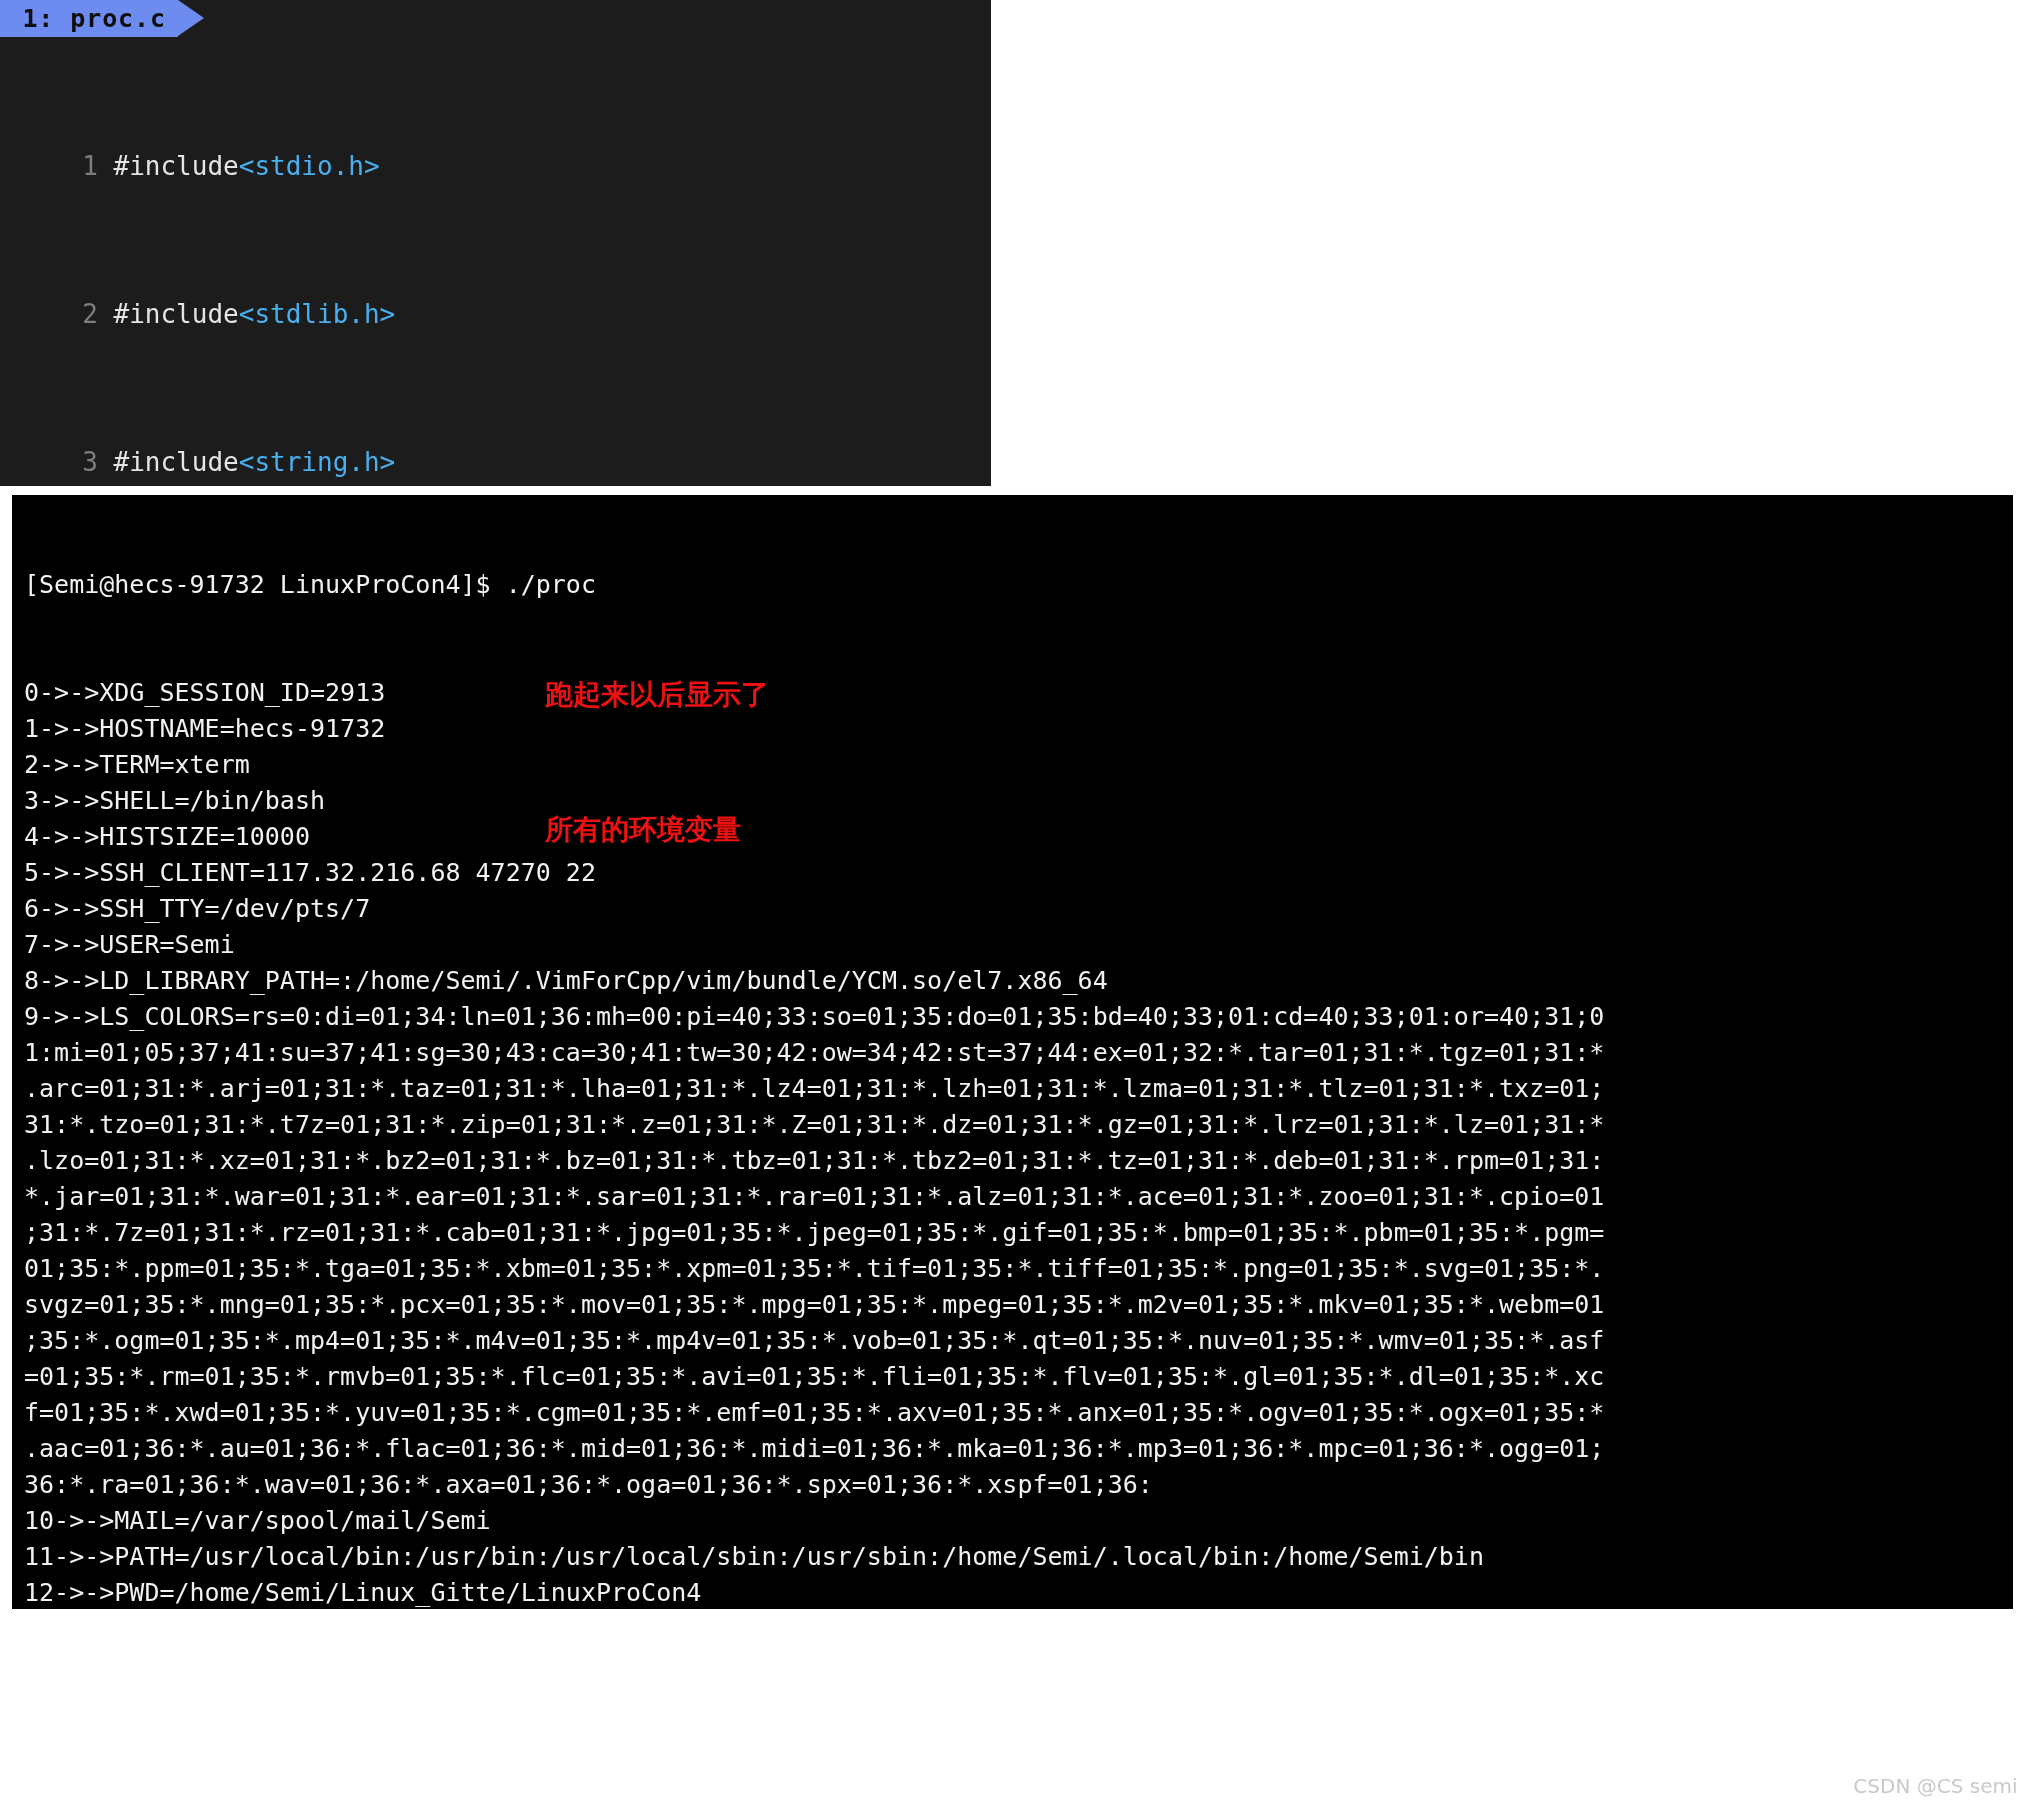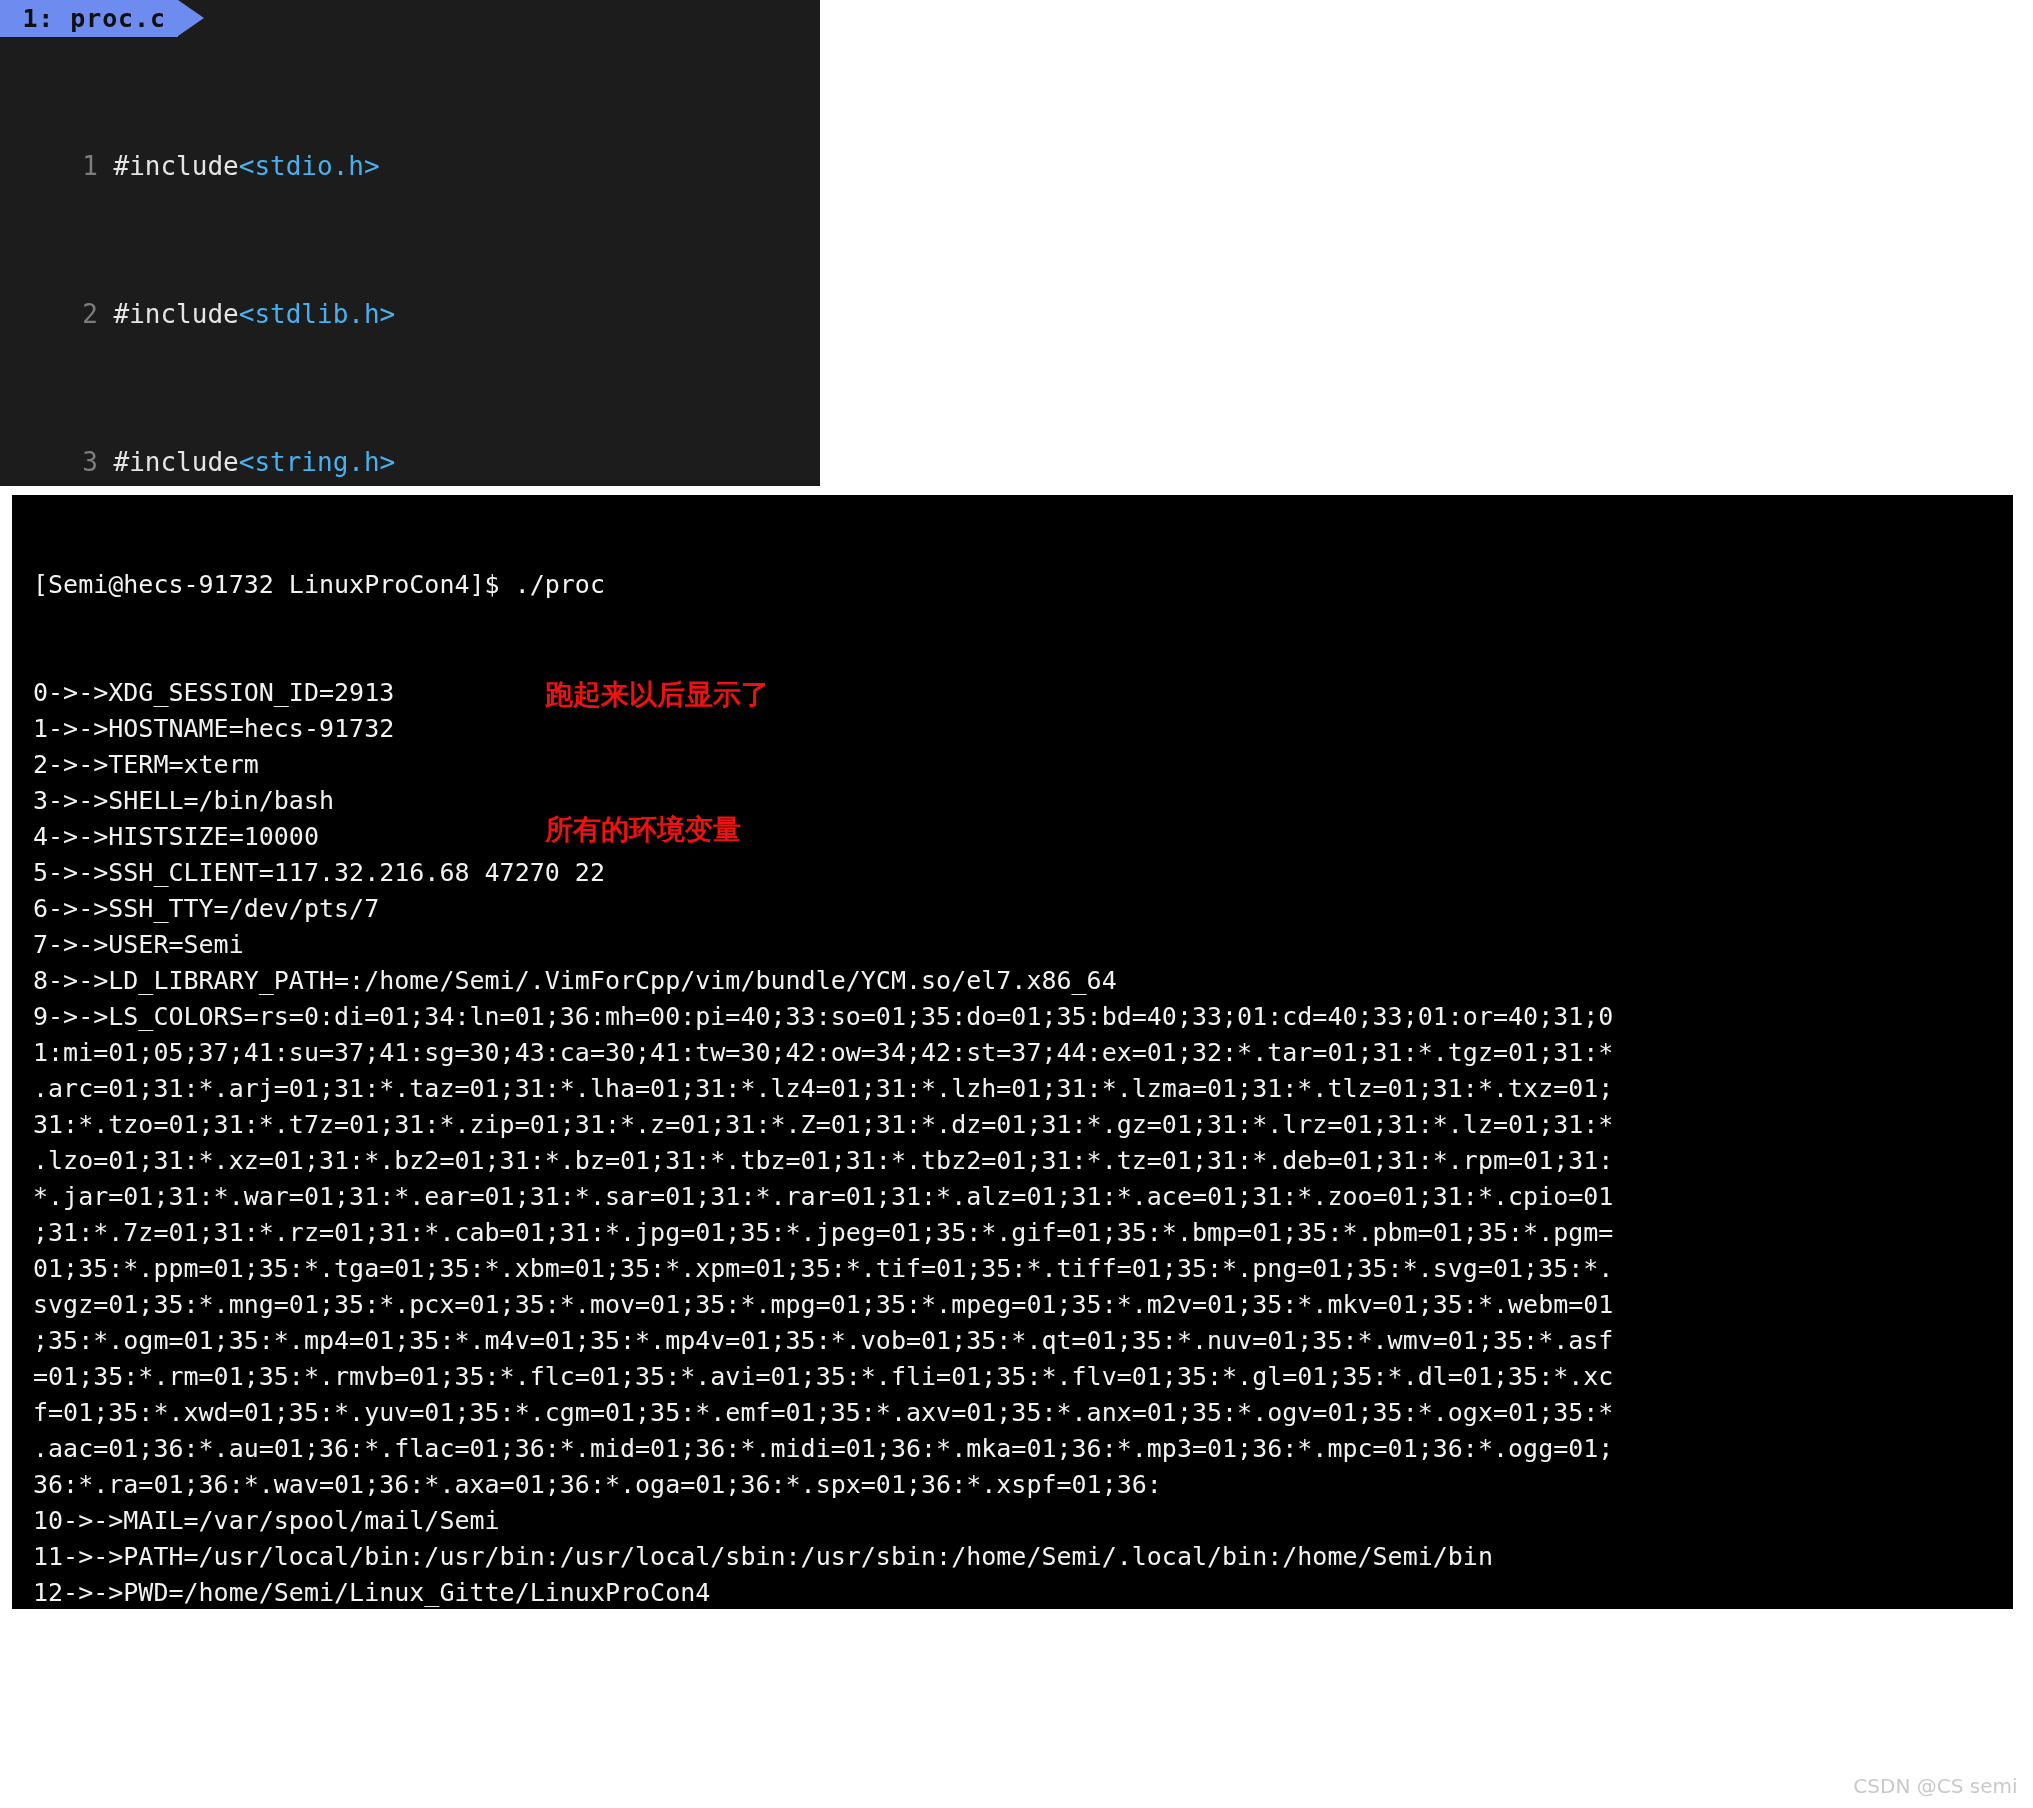--- a/index.html
+++ b/index.html
@@ -3,21 +3,21 @@
 <meta charset="utf-8">
 <style>
   html,body{margin:0;padding:0;background:#ffffff;}
   body{
     width:2034px;height:1809px;
     font-family:"DejaVu Sans Mono","Liberation Mono",monospace;
     -webkit-font-smoothing:none;
   }
   
   #editor{
-    position:absolute;left:0;top:0;width:820px;height:486px;
+    position:absolute;left:0;top:0;width:991px;height:486px;
     background:#1c1c1c;overflow:hidden;
   }
   #tabline{
     height:37px;line-height:37px;background:#1c1c1c;position:relative;
     font-size:25px;
   }
   .tab{
     display:inline-block;height:37px;line-height:37px;
     background:#6e8bf0;color:#101010;padding:0 12px 0 22.4px;
     font-weight:bold;letter-spacing:0.9px;position:relative;
@@ -37,21 +37,21 @@
   .lnum{display:inline-block;width:53px;text-align:right;color:#7d7d7d;margin-right:15.5px;}
   .pp{color:#e5e5e5;}
   .hdr{color:#49b0ef;}
 
   
   #terminal{
     position:absolute;left:12px;top:495px;width:2001px;height:1114px;
     background:#000000;color:#f2f2f2;overflow:hidden;
     font-size:25px;line-height:36px;white-space:pre;
   }
-  #terminal .t{padding-left:21px;}
+  #terminal .t{padding-left:12px;}
   #annotation{
     position:absolute;left:545px;top:582px;color:#ee1111;
     font-family:Liberation Serif, serif;
     font-weight:bold;font-size:28px;line-height:45px;white-space:pre;
   }
   #watermark{
     position:absolute;right:15.5px;bottom:10.3px;color:#c9c9c9;
     font-family:"DejaVu Sans","Liberation Sans",sans-serif;font-size:20px;
   }
 </style>

